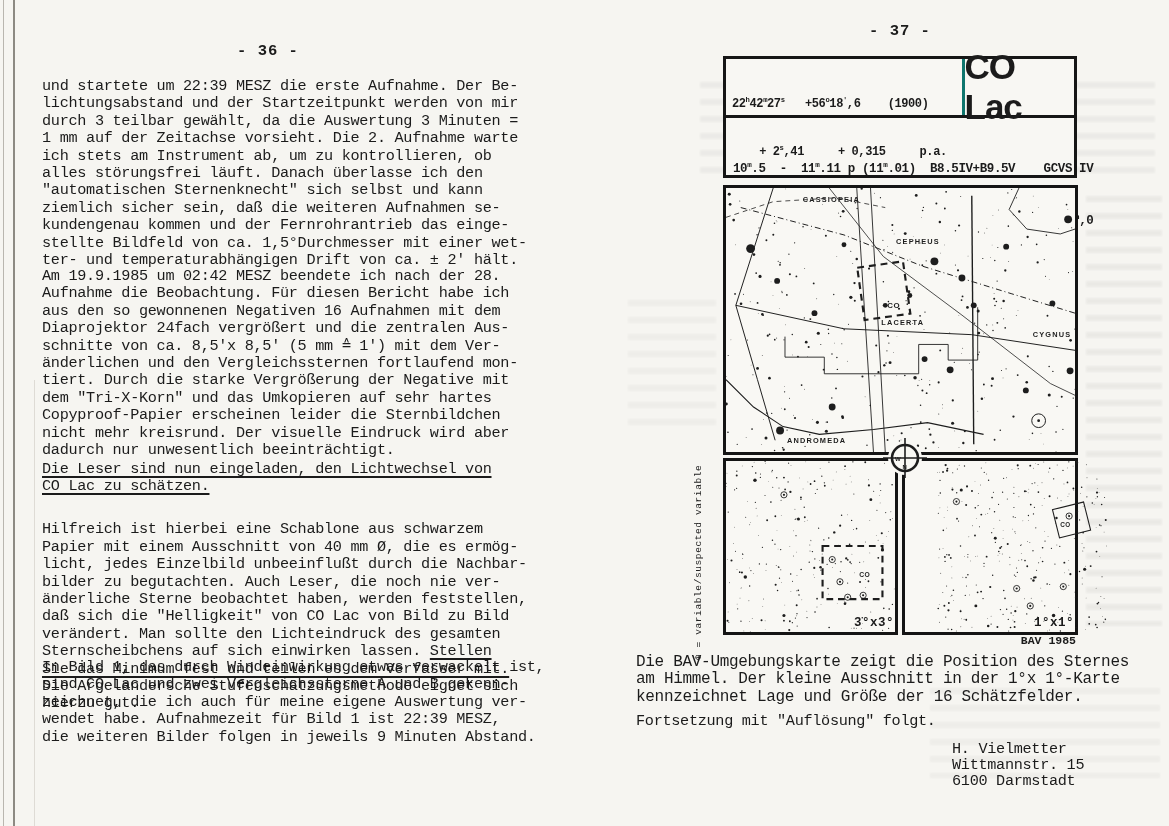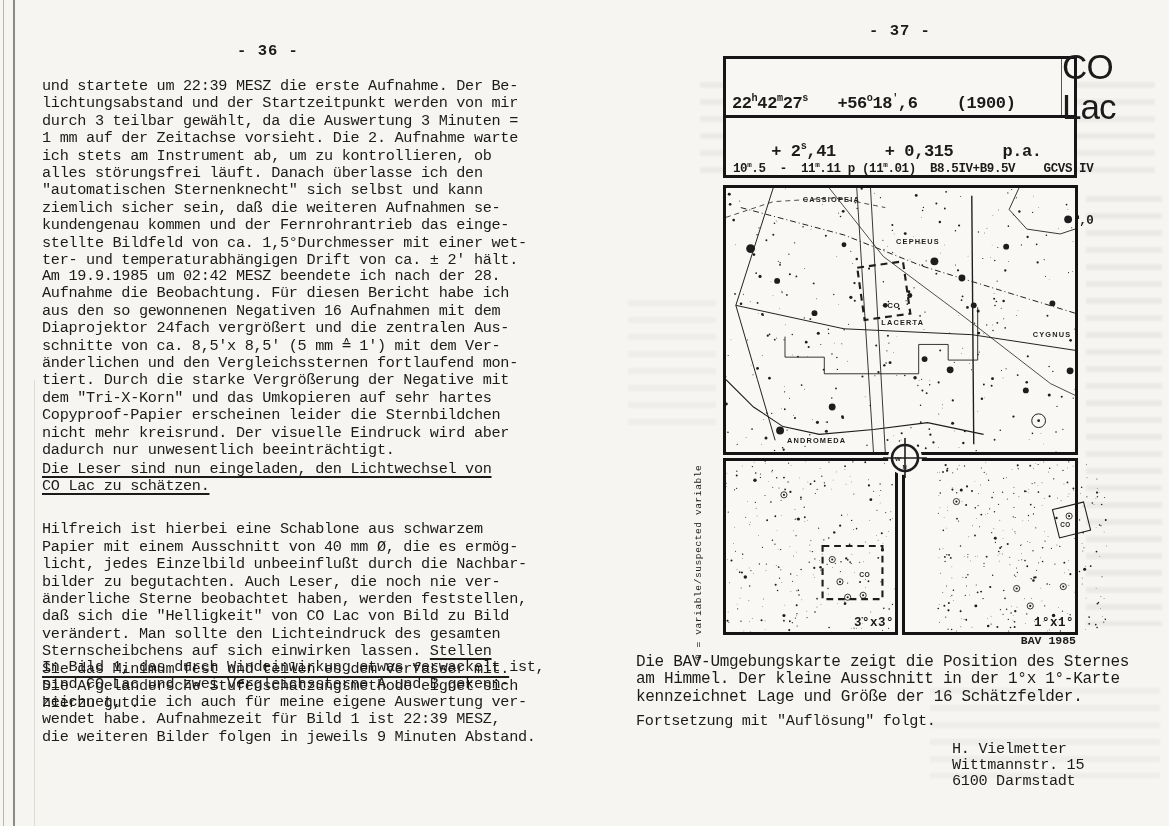--- a/index.html
+++ b/index.html
@@ -14,25 +14,25 @@
   #pageno-right{left:845px;top:22px;width:110px;}
 
   .para{position:absolute;left:42px;width:556px;font-size:15.2px;line-height:17.4px;
         white-space:pre-line;letter-spacing:-0.3px;}
   .u{text-decoration:underline;text-underline-offset:3px;text-decoration-thickness:1.5px;}
 
   
   .header-box{position:absolute;left:723px;top:56px;width:354px;height:122px;
               border:3px solid #161616;box-sizing:border-box;background:#f8f7f3;}
   .hb-top{display:flex;height:59px;border-bottom:3px solid #161616;box-sizing:border-box;}
-  .hb-coords{flex:1;padding:5px 4px 4px 6px;font-size:17px;line-height:16px;font-weight:bold;
+  .hb-coords{flex:1;padding:5px 4px 4px 6px;font-size:12px;line-height:16px;font-weight:bold;
              white-space:pre;letter-spacing:-0.4px;border-radius:26px;}
-  .hb-title{width:136px;border-left:1px solid #0f766e;box-sizing:border-box;display:flex;
+  .hb-title{width:136px;border-left:3px solid #0f766e;box-sizing:border-box;display:flex;
             align-items:center;justify-content:center;
-            font-family:"Liberation Sans","DejaVu Sans",sans-serif;font-weight:400;
+            font-family:"Liberation Sans","DejaVu Sans",sans-serif;font-weight:700;
             font-size:35px;letter-spacing:-1px;}
   .hb-bottom{padding:4px 6px 0 7px;font-size:12.5px;font-weight:bold;white-space:pre;letter-spacing:-0.4px;}
   .hb-mag{margin-top:12px;}
   .hb-jd{margin-top:10px;}
   sup{font-size:0.6em;line-height:0;vertical-align:super;}
 
   
   .charts{position:absolute;left:723px;top:185px;width:355px;height:450px;}
   .map-top{position:absolute;left:0;top:0;width:355px;height:270px;border:3px solid #141414;
            box-sizing:border-box;background:#f9f8f4;}

